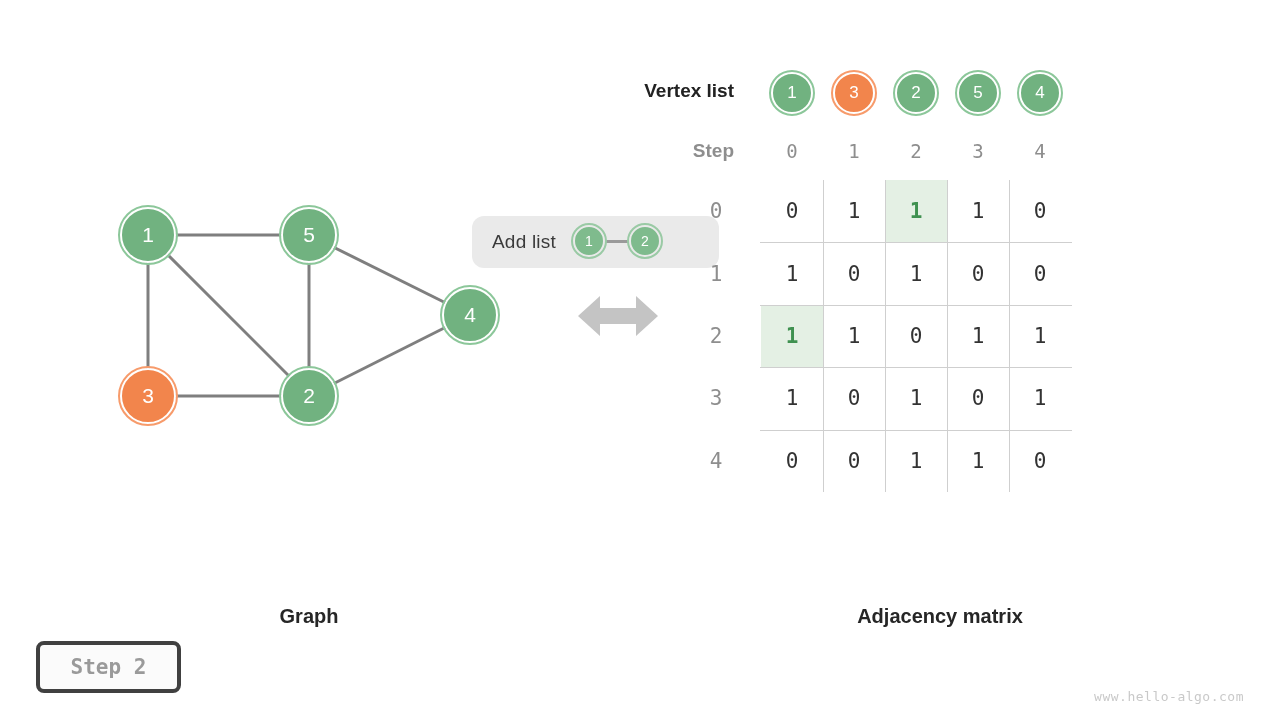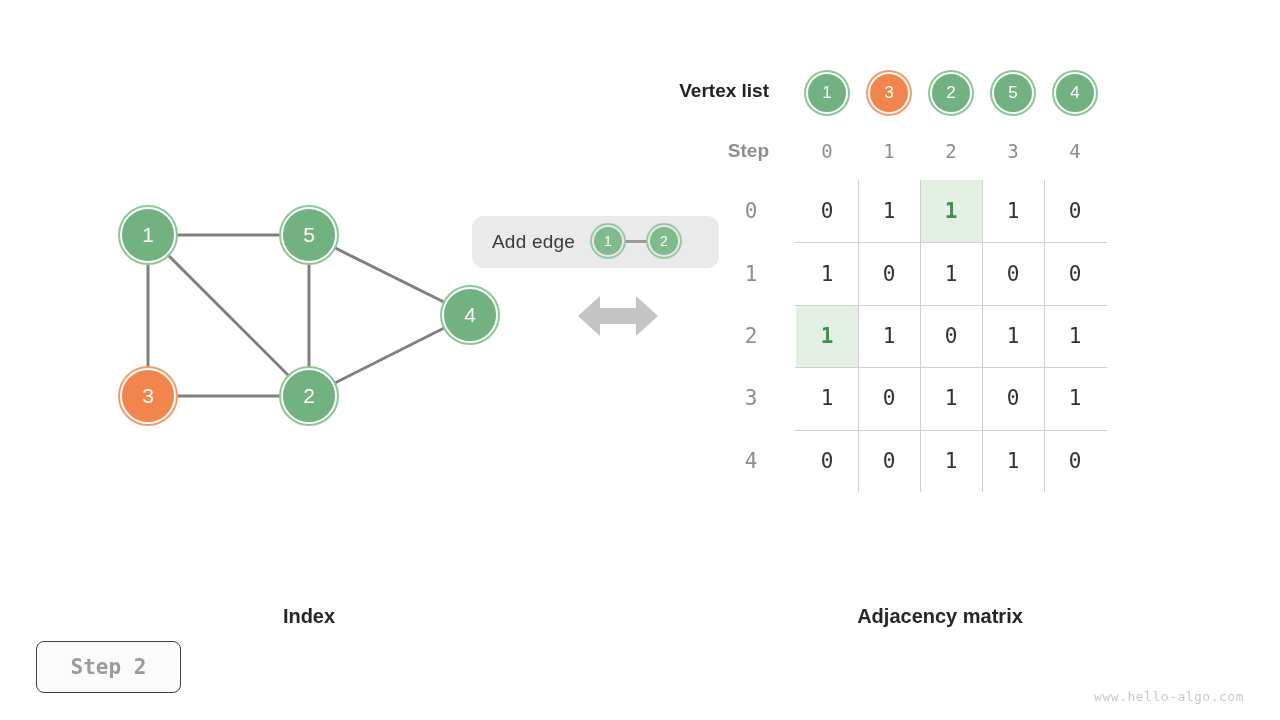--- a/index.html
+++ b/index.html
@@ -89,21 +89,21 @@
   
   #double-arrow {
     position: absolute;
     left: 578px; top: 292px;
     width: 80px; height: 48px;
   }
 
   
   #matrix-panel {
     position: absolute;
-    left: 641px; top: 0;
+    left: 606px; top: 0;
     width: 640px; height: 560px;
   }
   #vertex-list-label {
     position: absolute;
     left: 0; top: 80px;
     width: 128px;
     text-align: right;
     font-size: 19px;
     font-weight: bold;
     color: #222;
@@ -185,21 +185,21 @@
     text-align: center;
   }
   #caption-graph { left: 209px; top: 605px; width: 200px; }
   #caption-matrix { left: 840px; top: 605px; width: 200px; }
 
   
   #step-box {
     position: absolute;
     left: 36px; top: 641px;
     width: 145px; height: 52px;
-    border: 1px solid #404040;
+    border: 4px solid #404040;
     border-radius: 8px;
     background: #fbfbfb;
     display: flex; align-items: center; justify-content: center;
     font-family: "DejaVu Sans Mono", monospace;
     font-size: 21px;
     font-weight: bold;
     color: #9a9a9a;
     box-sizing: border-box;
   }
 
@@ -228,21 +228,21 @@
     </svg>
 
 <div class="node graph-node green" style="left: 120px; top: 207px;">1</div>
     <div class="node graph-node green" style="left: 281px; top: 207px;">5</div>
     <div class="node graph-node green" style="left: 442px; top: 287px;">4</div>
     <div class="node graph-node orange" style="left: 120px; top: 368px;">3</div>
     <div class="node graph-node green" style="left: 281px; top: 368px;">2</div>
   </div>
 
 <div id="add-edge-pill">
-  <span id="add-edge-label">Add edge</span>
+  <span id="add-edge-label">Add list</span>
   <span class="pill-graph">
     <span class="pill-link"></span>
     <span class="pill-node a">1</span>
     <span class="pill-node b">2</span>
   </span>
 </div>
 
 <svg id="double-arrow" viewBox="0 0 80 48">
   <polygon points="0,24 22,4 22,16 58,16 58,4 80,24 58,44 58,32 22,32 22,44" fill="#c4c4c4"></polygon>
 </svg>
@@ -306,18 +306,18 @@
     <div class="node vl-node green" style="left: 289px;">2</div>
     <div class="node vl-node green" style="left: 351px;">5</div>
     <div class="node vl-node green" style="left: 413px;">4</div>
     <div class="index-cell" style="left: 155px;">0</div>
     <div class="index-cell" style="left: 217px;">1</div>
     <div class="index-cell" style="left: 279px;">2</div>
     <div class="index-cell" style="left: 341px;">3</div>
     <div class="index-cell" style="left: 403px;">4</div>
   </div>
 
-<div class="caption" id="caption-graph">Index</div>
+<div class="caption" id="caption-graph">Graph</div>
 <div class="caption" id="caption-matrix">Adjacency matrix</div>
 
 <div id="step-box">Step 2</div>
 
 <div id="watermark">www.hello-algo.com</div>
 
 </body></html>

